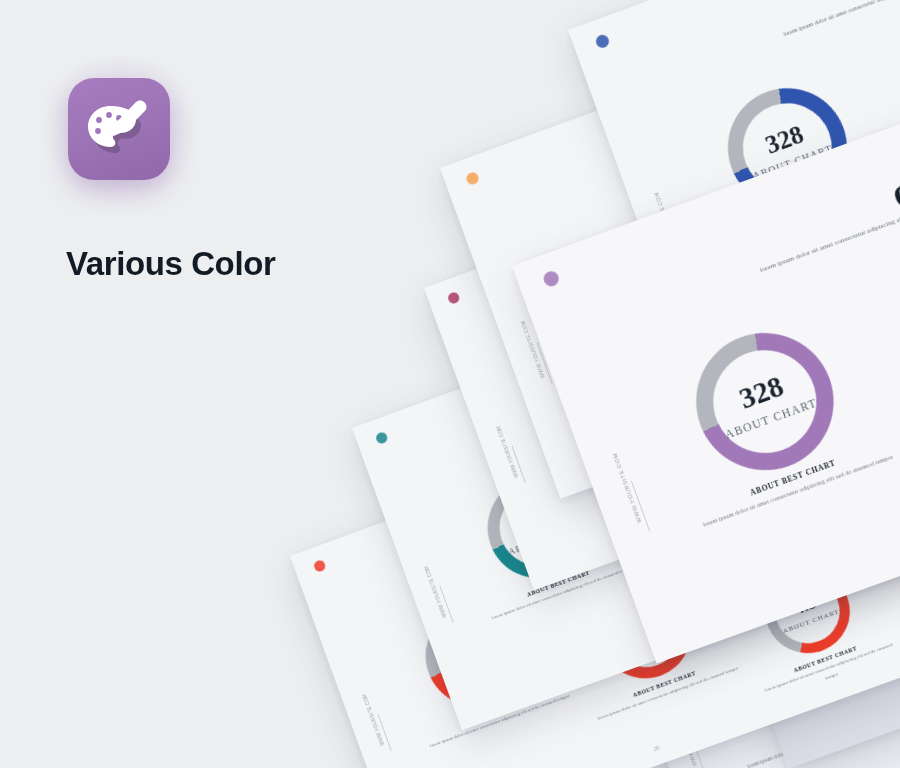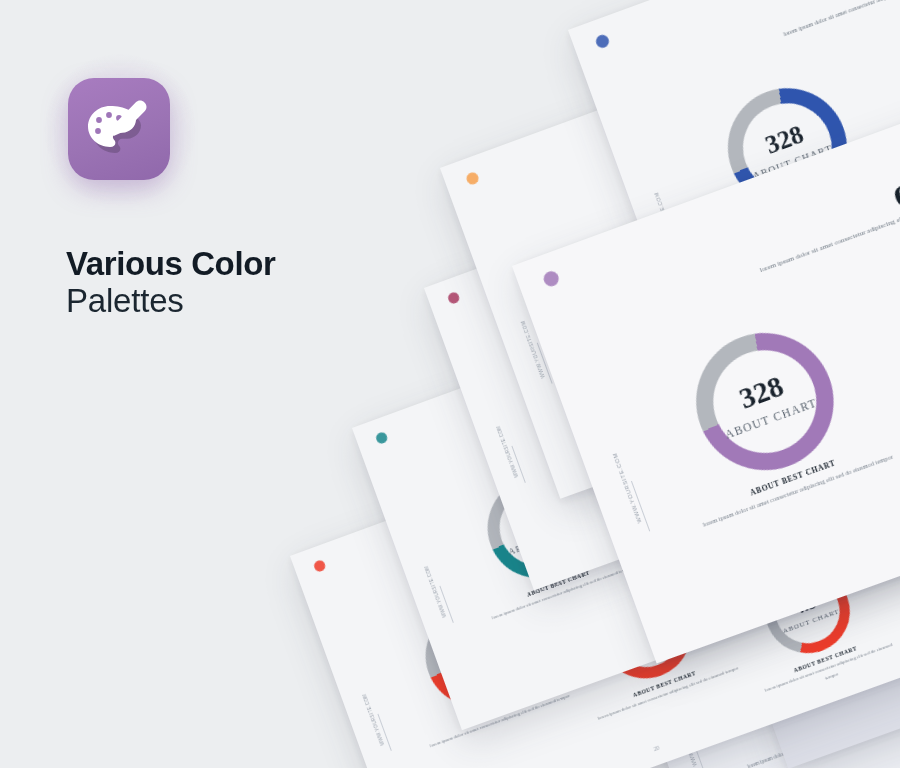--- a/index.html
+++ b/index.html
@@ -303,16 +303,15 @@
       <circle cx="24" cy="19" r="2.9" fill="#9f76b8"></circle>
       <circle cx="34" cy="22" r="2.9" fill="#9f76b8"></circle>
       <circle cx="13" cy="35" r="2.9" fill="#9f76b8"></circle>
       <path d="M59.5 6.5c2.6 2.6 2.6 6.2.4 8.4L40.4 34.8l-8.8-8.8L51.1 6.1c2.2-2.2 5.8-2.2 8.4.4z" fill="#ffffff"></path>
       <path d="M31.6 26l8.8 8.8-10.6 4.8c-1.9.9-3.9-1.1-3-3L31.6 26z" fill="#ffffff"></path>
     </svg>
   </div>
 
   <div id="headline">
     <div class="l1">Various Color</div>
-    <div class="l2">Palettes</div>
   </div>
 
 </div>
 
 </body></html>

